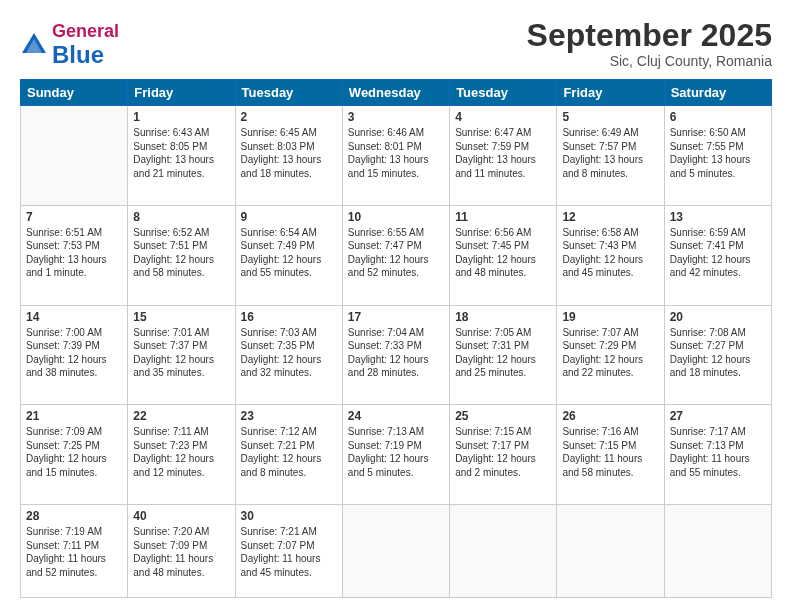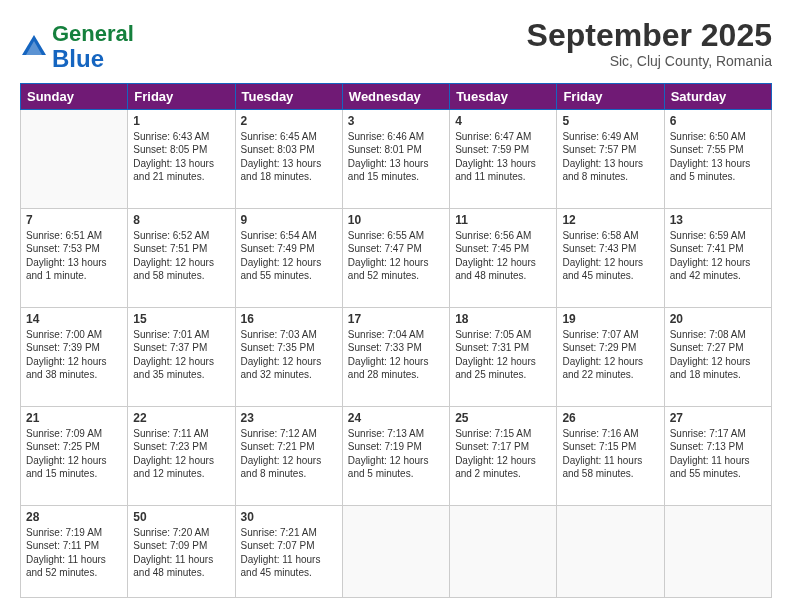--- a/index.html
+++ b/index.html
@@ -27,23 +27,23 @@
       display: flex;
       align-items: center;
       margin-top: 4px;
     }
     .logo-text {
       display: flex;
       flex-direction: column;
       line-height: 1.1;
     }
     .logo-general {
-      font-size: 22px;
-      font-weight: bold;
-      color: #15803d;
+      font-size: 18px;
+      font-weight: bold;
+      color: #be185d;
     }
     .logo-blue {
       font-size: 24px;
       font-weight: bold;
       color: #1565c0;
     }
     .logo-icon {
       width: 28px;
       height: 28px;
       margin-right: 4px;
@@ -61,21 +61,21 @@
     .location {
       font-size: 14px;
       color: #555;
     }
     .calendar {
       width: 100%;
       border-collapse: collapse;
       flex: 1;
     }
     .calendar th {
-      background-color: #701a75;
+      background-color: #0369a1;
       color: #fff;
       text-align: left;
       padding: 5px 6px;
       font-size: 13px;
       font-weight: bold;
       border: 1px solid #1565c0;
     }
     .calendar td {
       border: 1px solid #ccc;
       vertical-align: top;
@@ -340,21 +340,21 @@
         </tr>
         <tr class="last-row">
           <td>
             <span class="day-number">28</span>
             <div class="day-info">Sunrise: 7:19 AM
 Sunset: 7:11 PM
 Daylight: 11 hours
 and 52 minutes.</div>
           </td>
           <td>
-            <span class="day-number">50</span>
+            <span class="day-number">40</span>
             <div class="day-info">Sunrise: 7:20 AM
 Sunset: 7:09 PM
 Daylight: 11 hours
 and 48 minutes.</div>
           </td>
           <td>
             <span class="day-number">30</span>
             <div class="day-info">Sunrise: 7:21 AM
 Sunset: 7:07 PM
 Daylight: 11 hours

